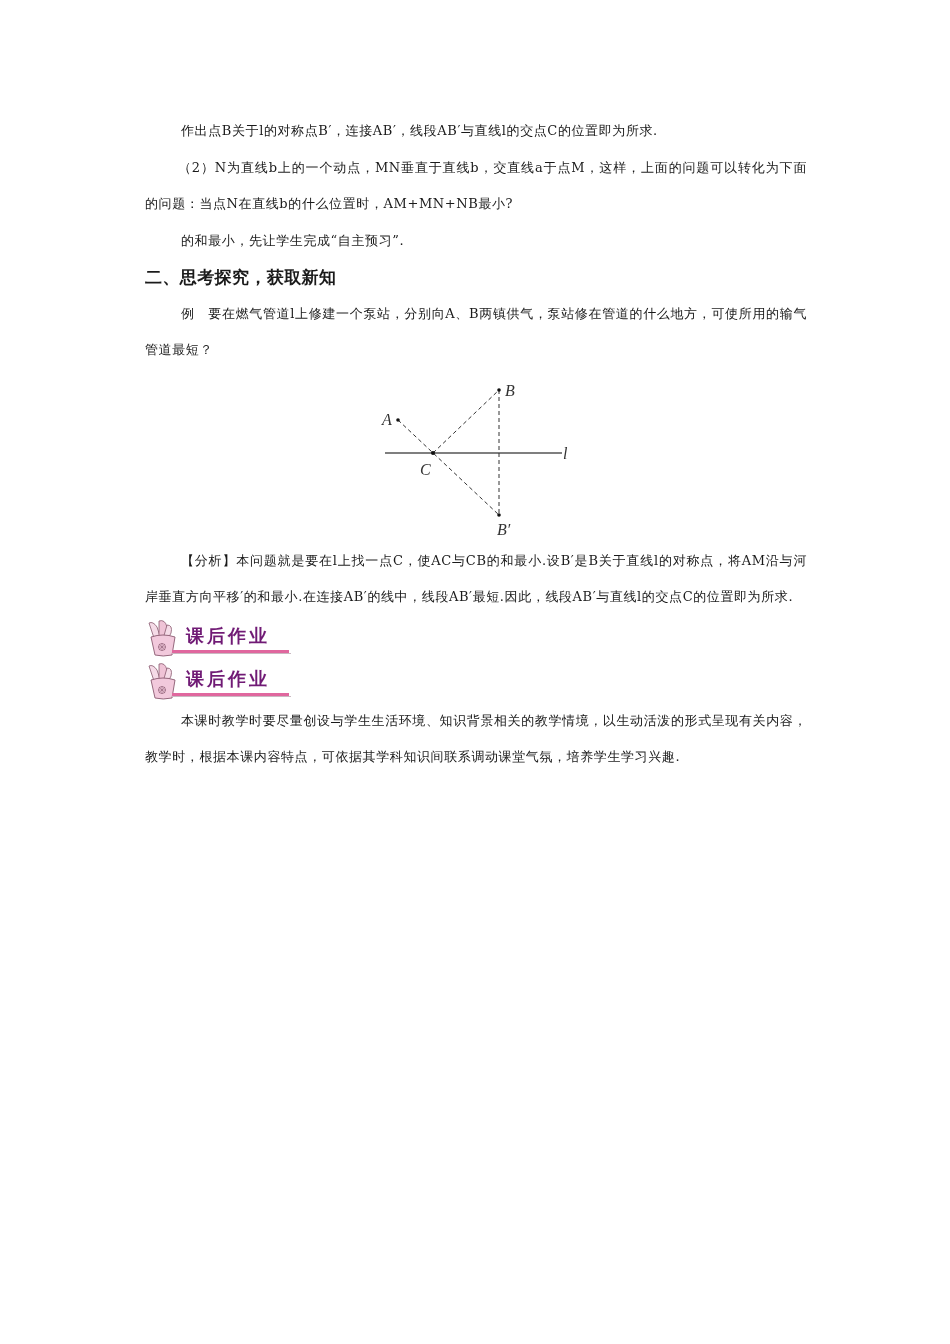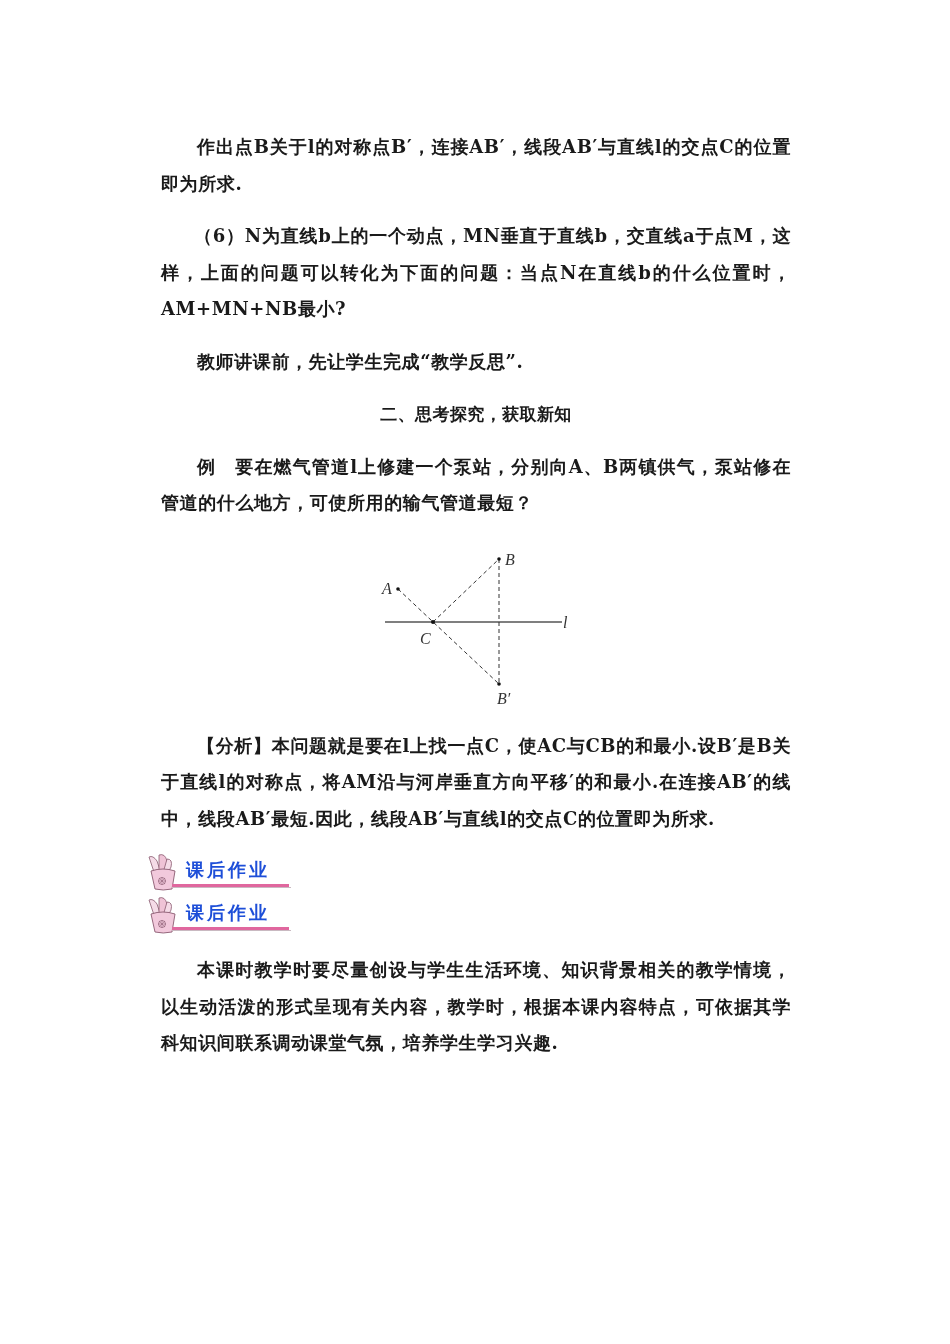--- a/index.html
+++ b/index.html
@@ -1,43 +1,43 @@
 <!DOCTYPE html>
 <html><head>
 <meta charset="utf-8">
 <style>
   html, body { margin: 0; padding: 0; background: #ffffff; }
   body { width: 950px; height: 1344px; position: relative; overflow: hidden;
          font-family: "DejaVu Serif", "Liberation Serif", serif; color: #1a1a1a; }
   .page { position: absolute; left: 145px; top: 113px; width: 662px; }
-  .p { font-size: 18px; line-height: 36.5px; margin: 16px; text-align: justify;
-       letter-spacing: 0.6px; font-weight: bold; }
+  .p { font-size: 13px; line-height: 36.5px; margin: 0; text-align: justify;
+       letter-spacing: 0.6px; }
   .indent { text-indent: 36px; }
   .indent-sm { text-indent: 33px; }
   .h { font-family: "DejaVu Sans", "Liberation Sans", sans-serif; font-weight: bold;
-       font-size: 17px; line-height: 36.5px; margin: 0; letter-spacing: 0.4px; text-align: center; }
+       font-size: 17px; line-height: 36.5px; margin: 0; letter-spacing: 0.4px; }
   .figure { position: relative; height: 174px; width: 662px; }
   .figure svg { position: absolute; left: 0; top: 0; }
   .badge { position: relative; height: 40px; margin: 3px 0 1px 0; }
   .badge .icon { position: absolute; left: 0; top: 0; width: 34px; height: 38px; }
   .badge .label { position: absolute; left: 41px; top: 5px;
        font-family: Liberation Serif, serif; font-weight: bold;
-       font-size: 18px; letter-spacing: 3px; color: #1d4ed8; }
+       font-size: 18px; letter-spacing: 3px; color: #701a75; }
   .badge .uline { position: absolute; left: 27px; top: 31px; width: 117px; height: 3px;
        background: #e0679e; }
   .badge .ushadow { position: absolute; left: 27px; top: 34px; width: 119px; height: 1px;
        background: #c9b9c1; }
 </style>
 </head>
 <body>
 
 <div class="page">
   <p class="p indent">作出点B关于l的对称点B′，连接AB′，线段AB′与直线l的交点C的位置即为所求.</p>
-  <p class="p indent-sm">（6）N为直线b上的一个动点，MN垂直于直线b，交直线a于点M，这样，上面的问题可以转化为下面的问题：当点N在直线b的什么位置时，AM+MN+NB最小?</p>
-  <p class="p indent">教师讲课前，先让学生完成“教学反思”.</p>
+  <p class="p indent-sm">（2）N为直线b上的一个动点，MN垂直于直线b，交直线a于点M，这样，上面的问题可以转化为下面的问题：当点N在直线b的什么位置时，AM+MN+NB最小?</p>
+  <p class="p indent">的和最小，先让学生完成“自主预习”.</p>
 
   <h3 class="h">二、思考探究，获取新知</h3>
   <p class="p indent">例　要在燃气管道l上修建一个泵站，分别向A、B两镇供气，泵站修在管道的什么地方，可使所用的输气管道最短？</p>
 
   <div class="figure">
     <svg width="662" height="174" viewBox="0 0 662 174">
 
       <line x1="240" y1="84" x2="417" y2="84" stroke="#555" stroke-width="1.6"></line>
       <line x1="253" y1="51" x2="354" y2="146" stroke="#333" stroke-width="1" stroke-dasharray="4,3"></line>
       <line x1="288" y1="84" x2="354" y2="21" stroke="#333" stroke-width="1" stroke-dasharray="4,3"></line>

